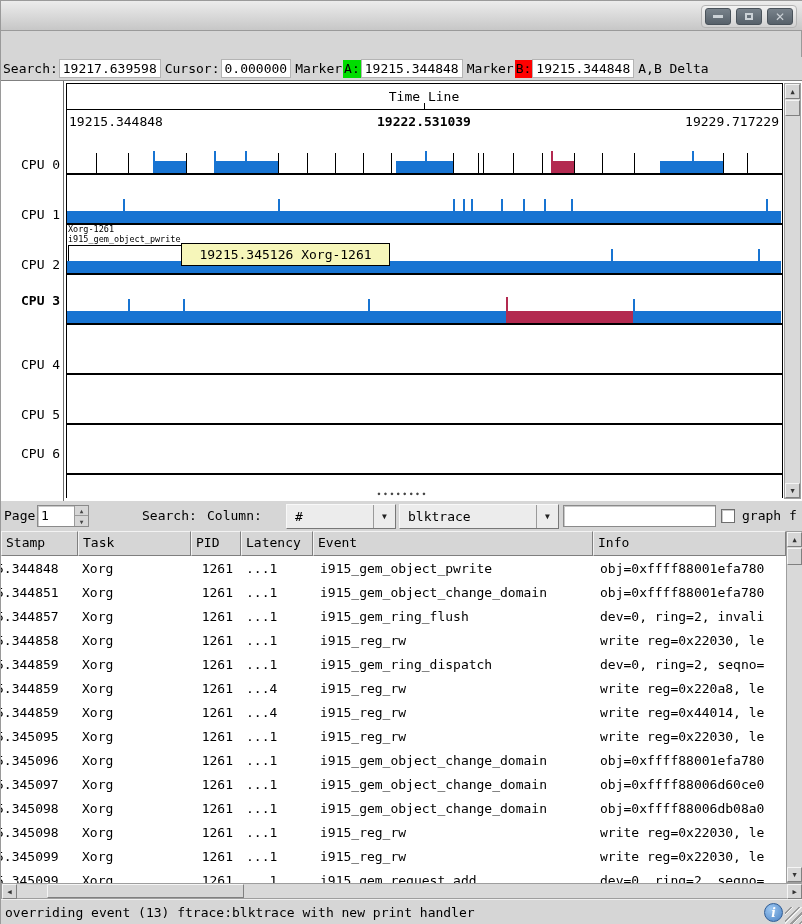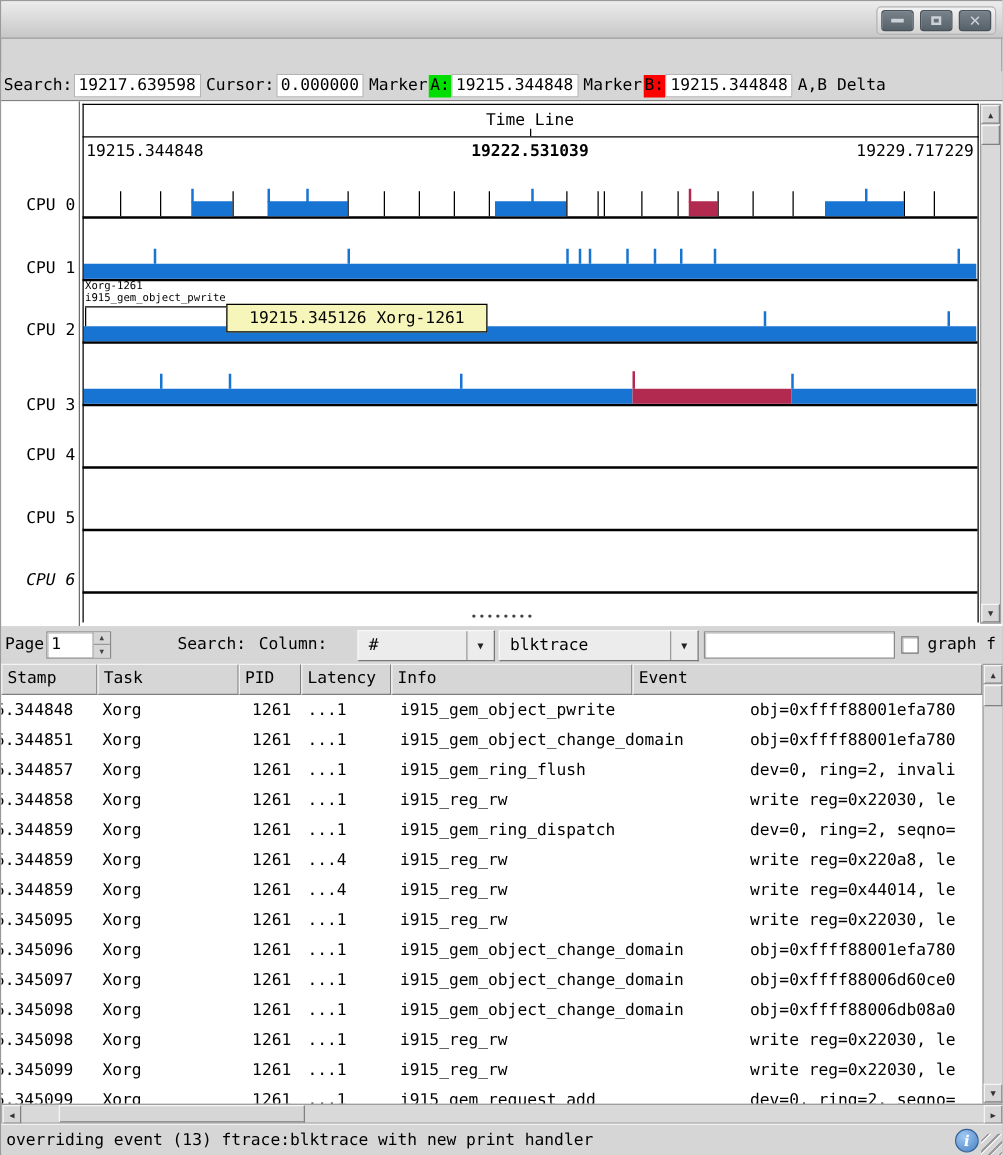--- a/index.html
+++ b/index.html
@@ -169,24 +169,24 @@
     <div class="axis-line"></div>
     <div class="axis-center-tick"></div>
     <div class="ts-left">19215.344848</div>
     <div class="ts-center">19222.531039</div>
     <div class="ts-right">19229.717229</div>
 
     <div id="cpu-gutter">
         <div class="cpu-label" style="top: 75px;">CPU 0</div>
         <div class="cpu-label" style="top: 125px;">CPU 1</div>
         <div class="cpu-label" style="top: 175px;">CPU 2</div>
-        <div class="cpu-label" style="top: 235px;">CPU 3</div>
+        <div class="cpu-label" style="top: 211px; font-weight: bold;">CPU 3</div>
         <div class="cpu-label" style="top: 275px;">CPU 4</div>
         <div class="cpu-label" style="top: 325px;">CPU 5</div>
-        <div class="cpu-label" style="top: 375px; font-style: italic;">CPU 6</div>
+        <div class="cpu-label" style="top: 364px;">CPU 6</div>
       </div>
     <div id="plot-layer">
         <div class="baseline" style="top: 92px;"></div>
         <div class="seg" style="left: 152px; width: 33px; top: 80px; height: 12px; background: rgb(24, 116, 210);"></div>
         <div class="seg" style="left: 213px; width: 64px; top: 80px; height: 12px; background: rgb(24, 116, 210);"></div>
         <div class="seg" style="left: 395px; width: 57px; top: 80px; height: 12px; background: rgb(24, 116, 210);"></div>
         <div class="seg" style="left: 550px; width: 23px; top: 80px; height: 12px; background: rgb(179, 42, 80);"></div>
         <div class="seg" style="left: 659px; width: 63px; top: 80px; height: 12px; background: rgb(24, 116, 210);"></div>
         <div class="tick" style="left: 95px; top: 72px; height: 20px; background: rgb(0, 0, 0); width: 1px;"></div>
         <div class="tick" style="left: 127px; top: 72px; height: 20px; background: rgb(0, 0, 0); width: 1px;"></div>
@@ -289,22 +289,22 @@
     <input class="search-entry" value="" style="">
     <div class="gcheck"></div>
     <span class="tb-label lbl-graphf">graph f</span>
   </div>
 
   <div class="thead">
     <div class="th h0">Stamp</div>
     <div class="th h1">Task</div>
     <div class="th h2">PID</div>
     <div class="th h3">Latency</div>
+    <div class="th h4">Event</div>
     <div class="th h5">Info</div>
-    <div class="th h4">Event</div>
   </div>
   <div class="tbody" id="table-body">
       <div class="trow">
         <div class="tcell c0">5.344848</div>
         <div class="tcell c1">Xorg</div>
         <div class="tcell c2">1261</div>
         <div class="tcell c3">...1</div>
         <div class="tcell c4">i915_gem_object_pwrite</div>
         <div class="tcell c5">obj=0xffff88001efa780</div>
       </div>

